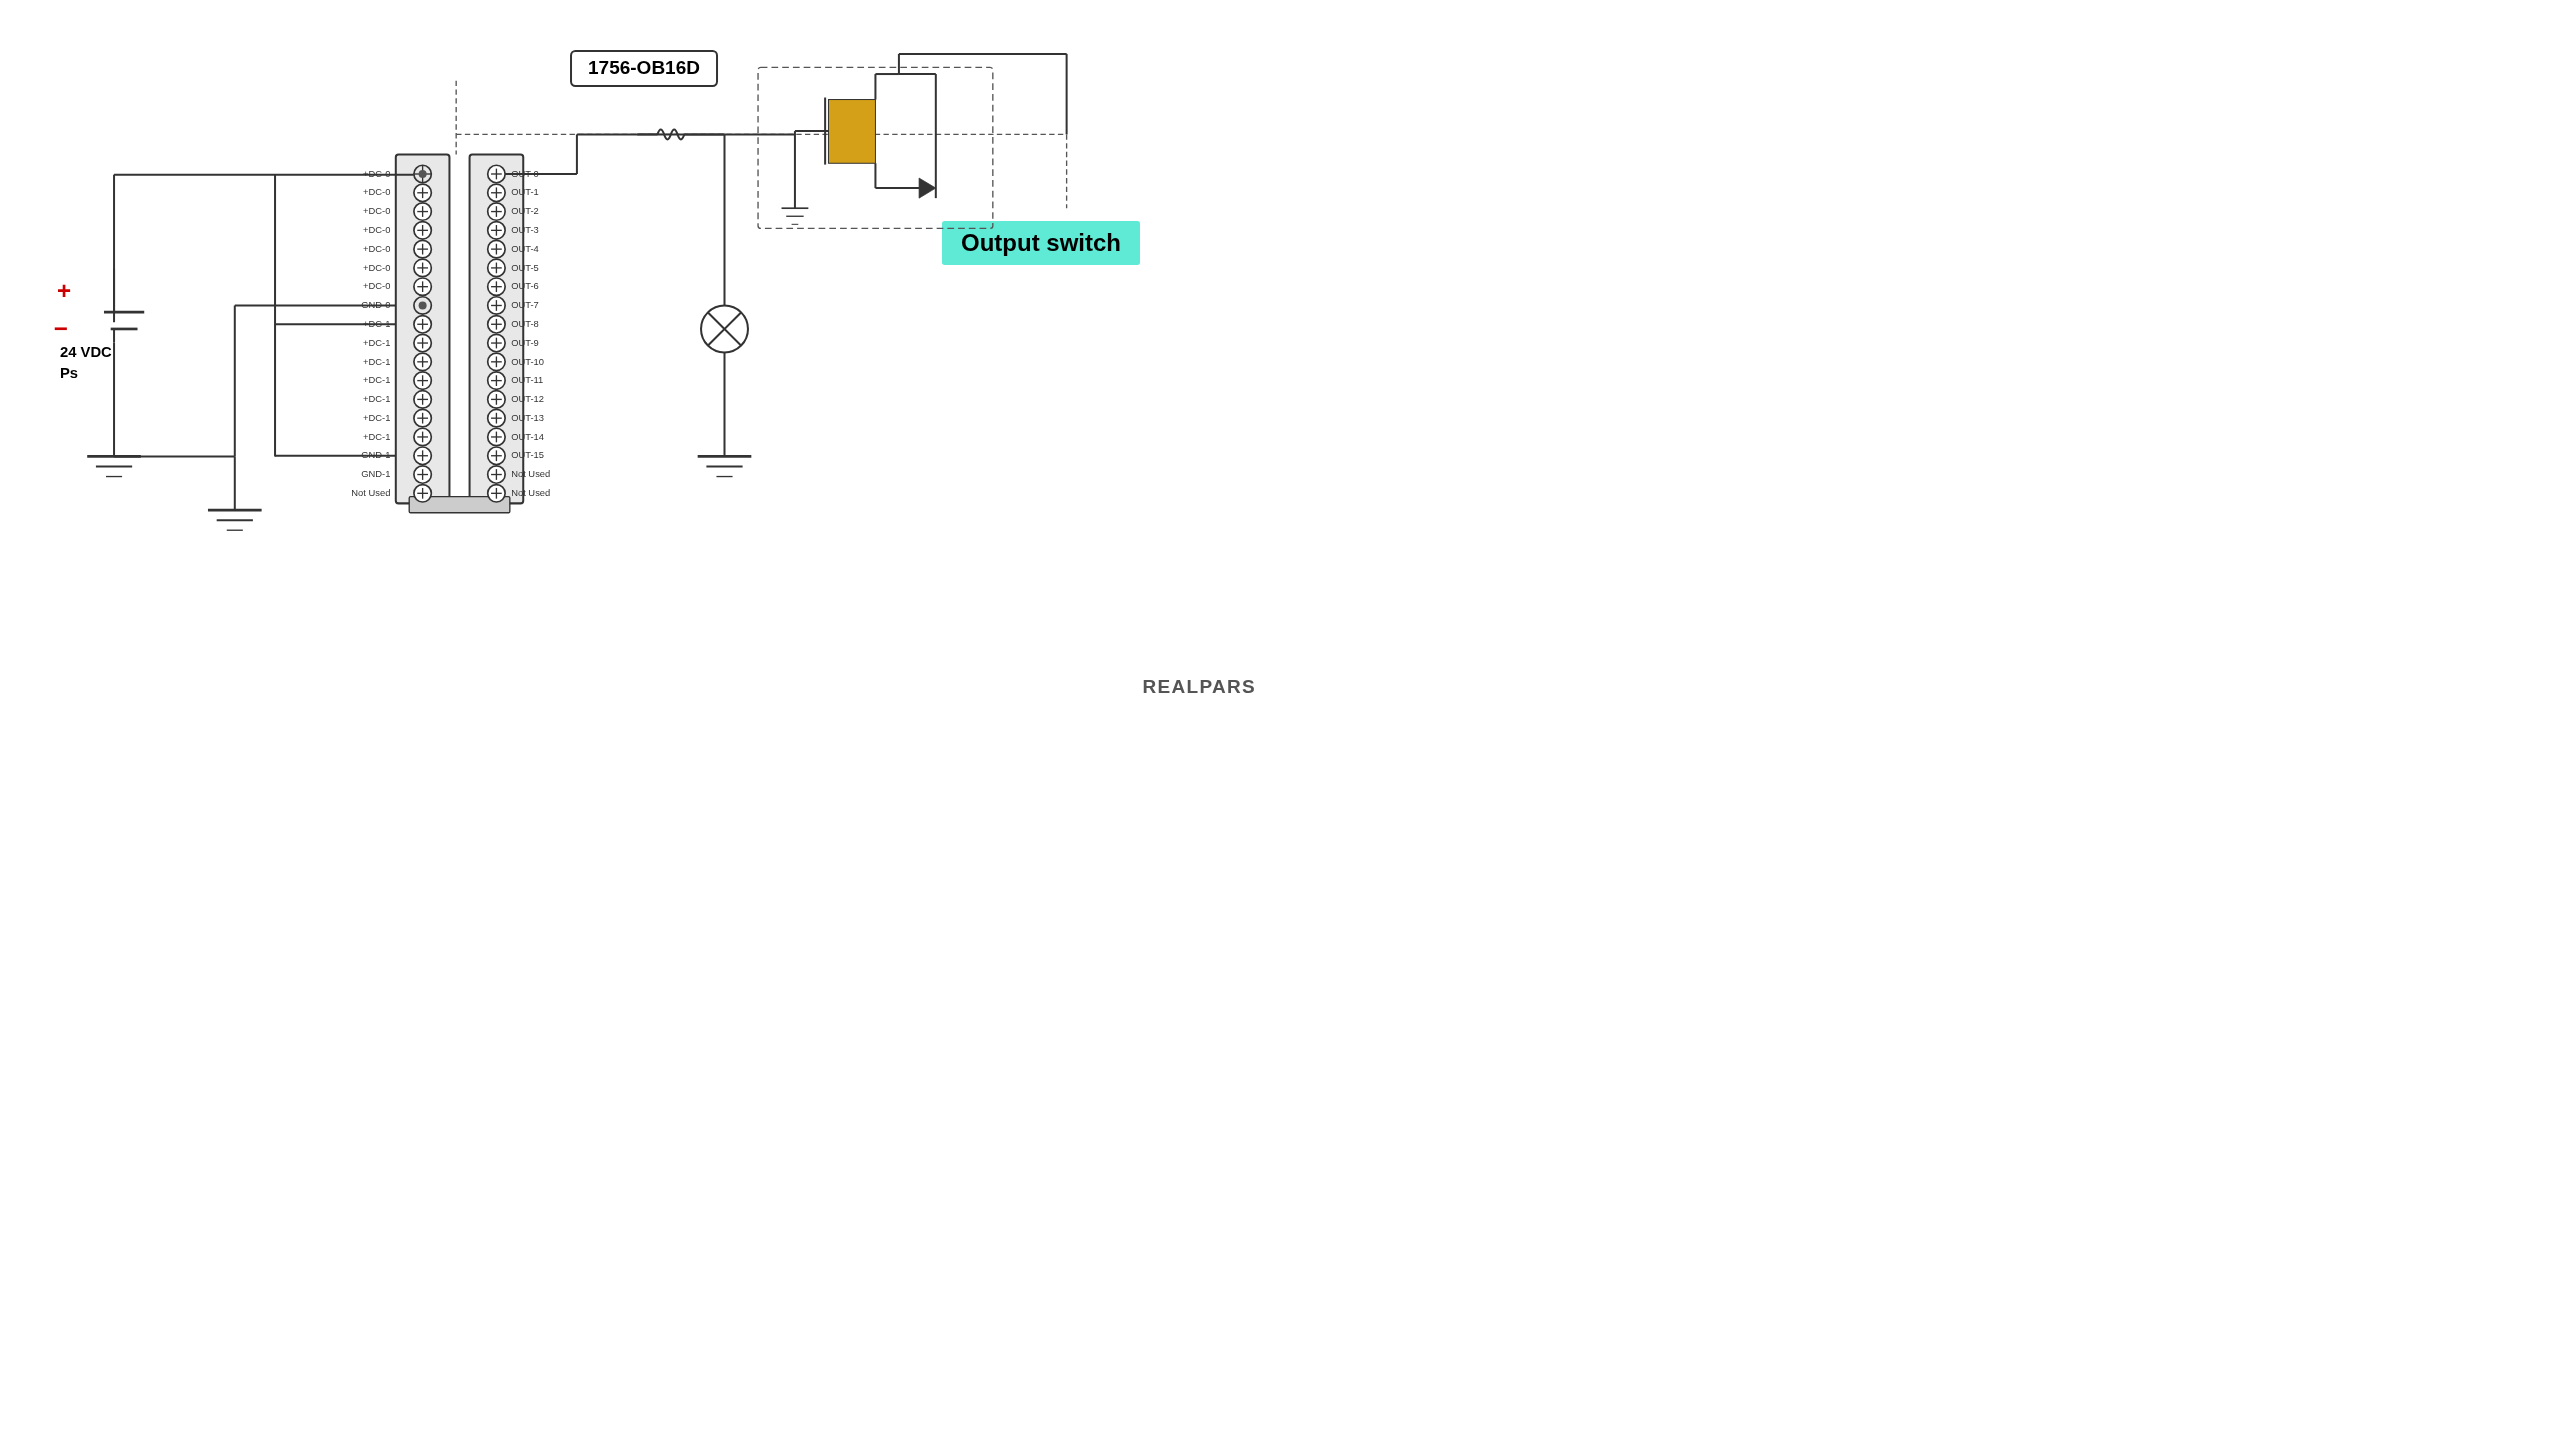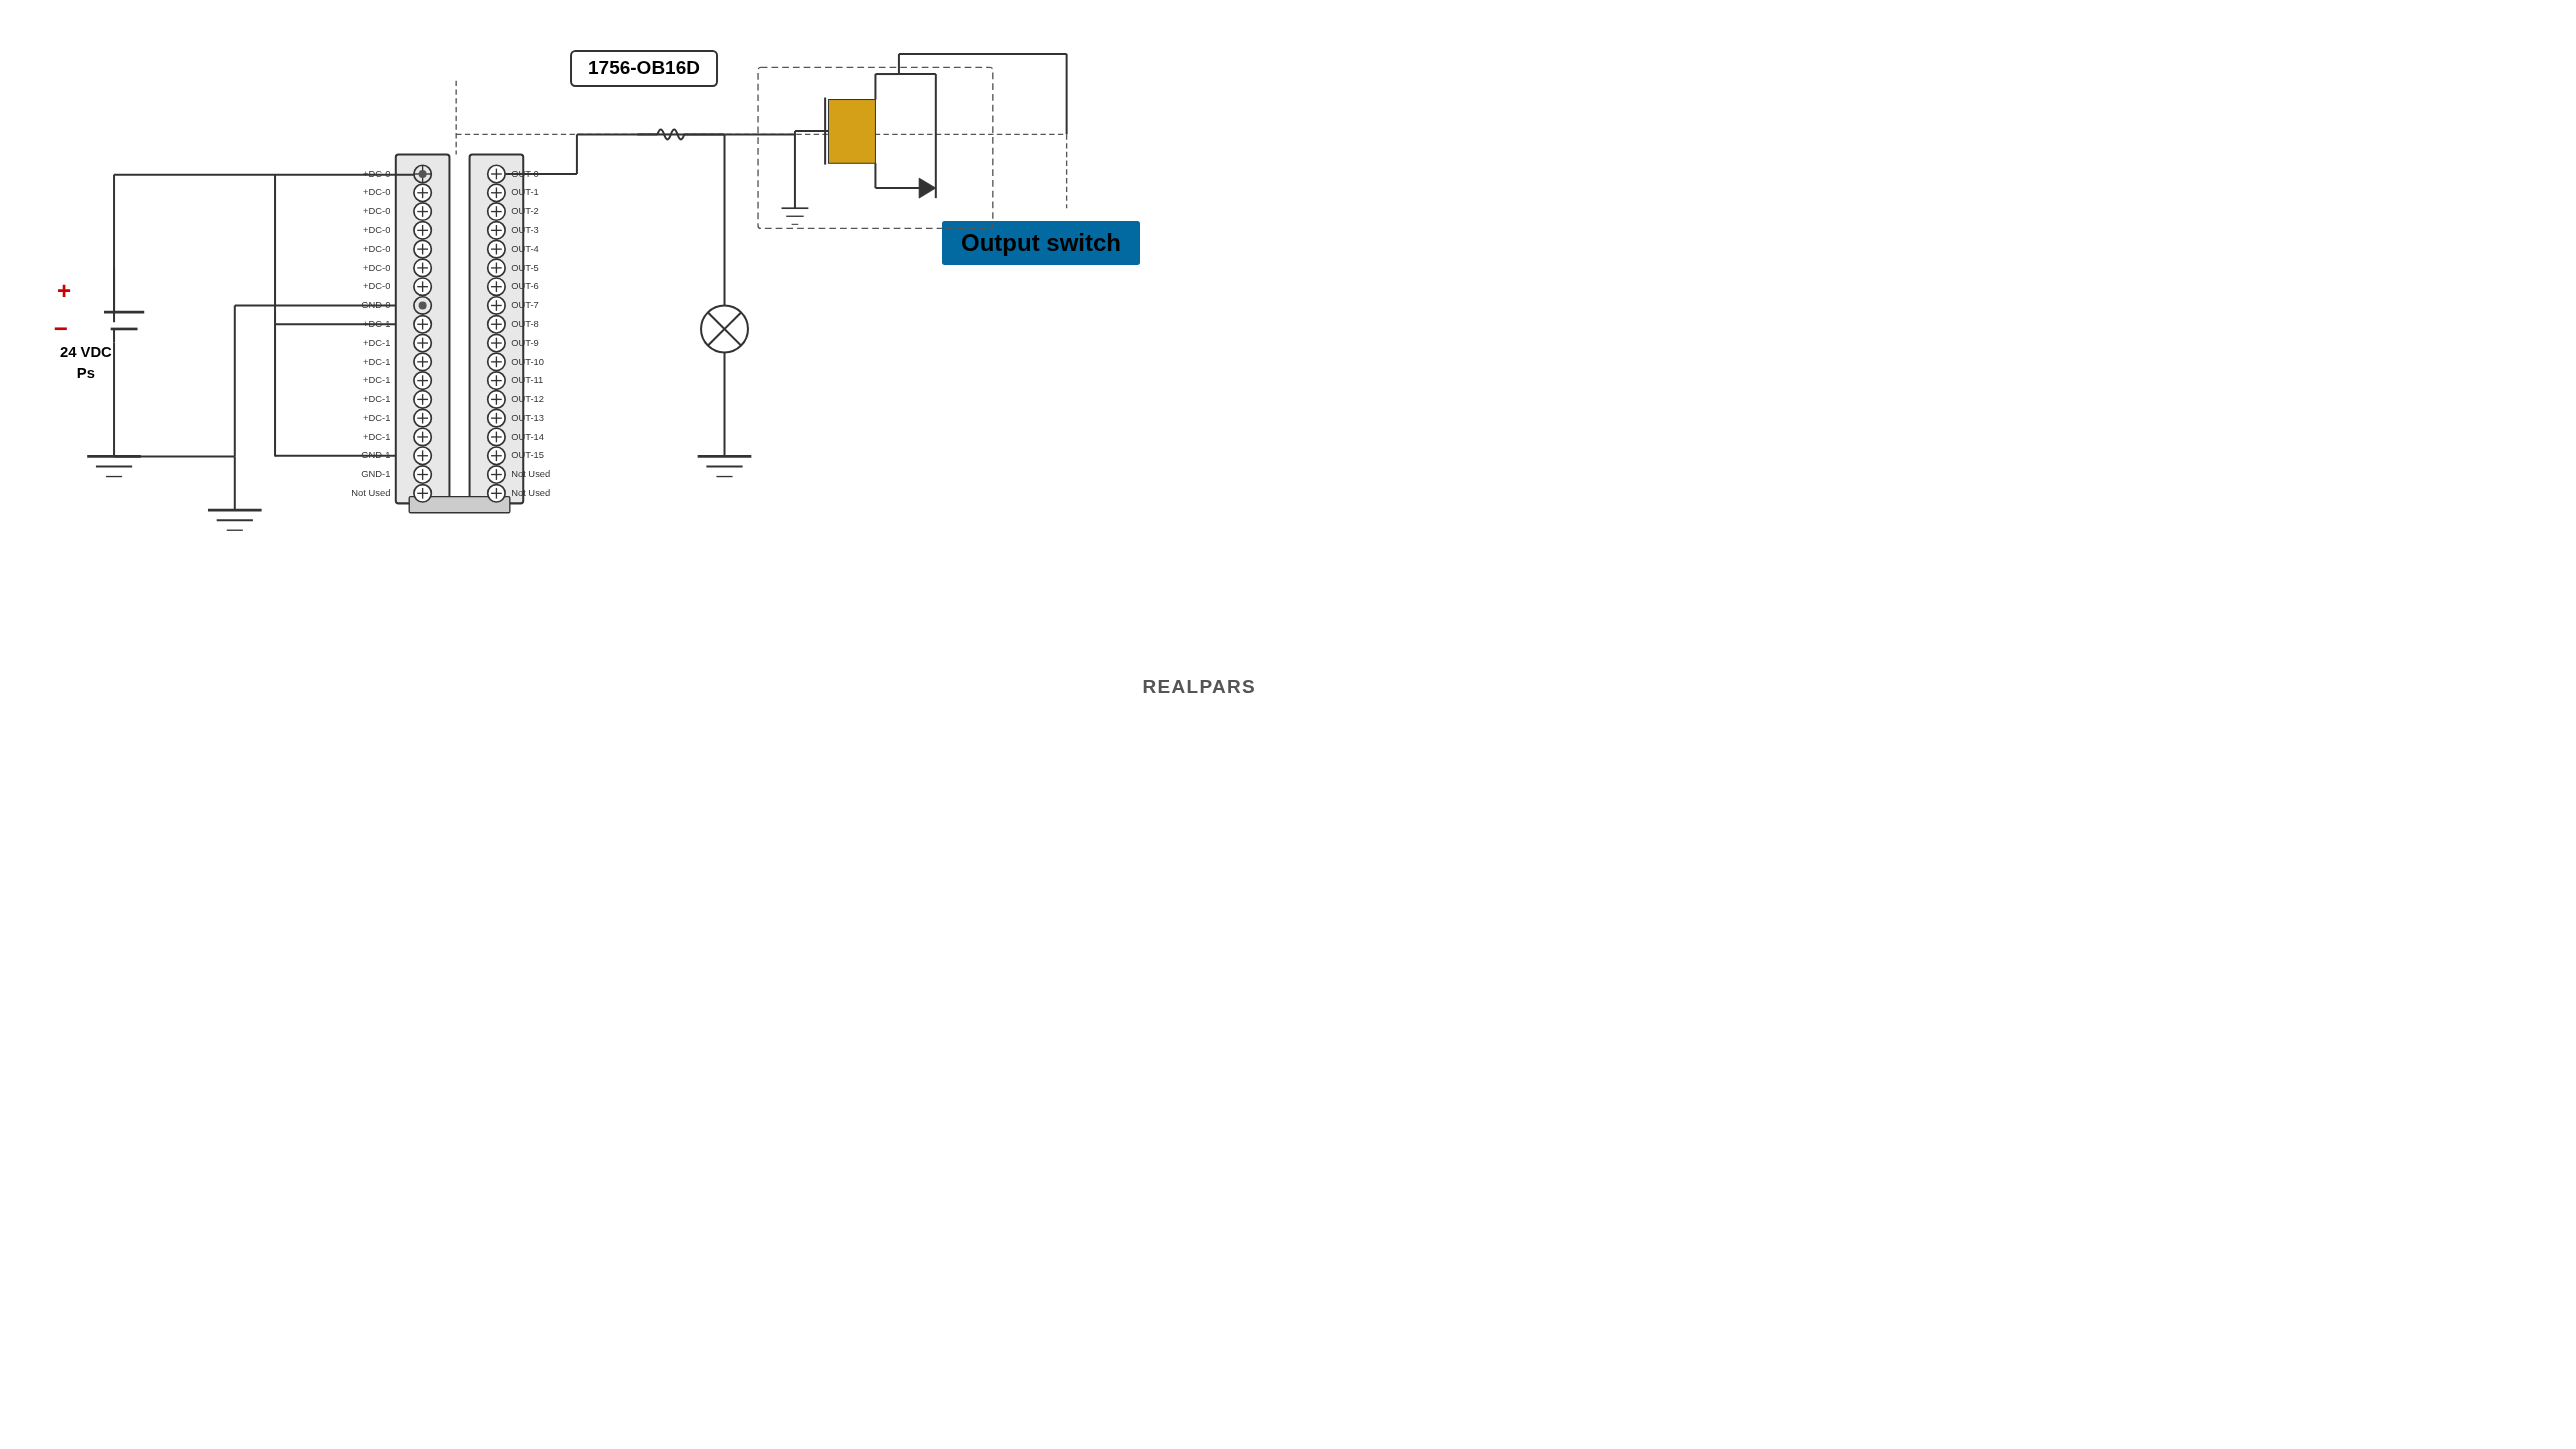--- a/index.html
+++ b/index.html
@@ -33,32 +33,31 @@
       font-weight: bold;
       border: 2px solid #333;
       border-radius: 5.4px;
       padding: 5.4px 16px;
       background: white;
     }
     .output-switch-label {
       position: absolute;
       top: 221px;
       right: 148px;
-      background: #0369a1;
+      background: #5eead4;
       color: #000;
       font-size: 24px;
       font-weight: bold;
       padding: 8px 19px;
       border-radius: 2.7px;
     }
     .power-supply-label {
       position: absolute;
       top: 342px;
       left: 60px;
-      text-align: center;
       font-size: 14.8px;
       font-weight: bold;
       line-height: 1.4;
     }
     .realpars-logo {
       position: absolute;
       bottom: 27px;
       right: 32px;
       font-size: 19px;
       font-weight: bold;

